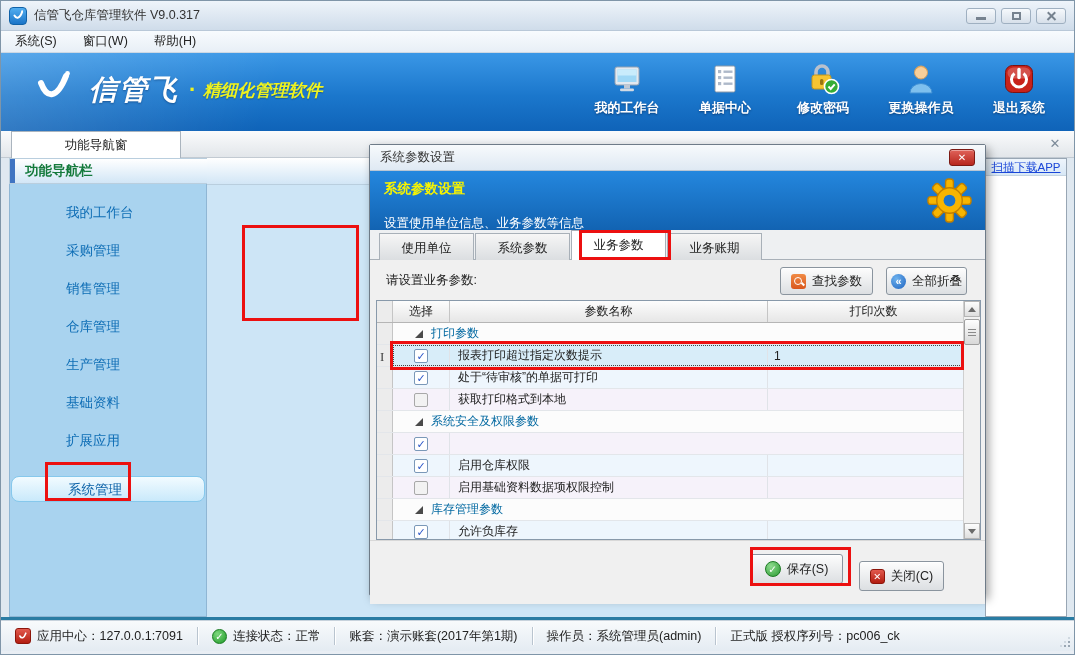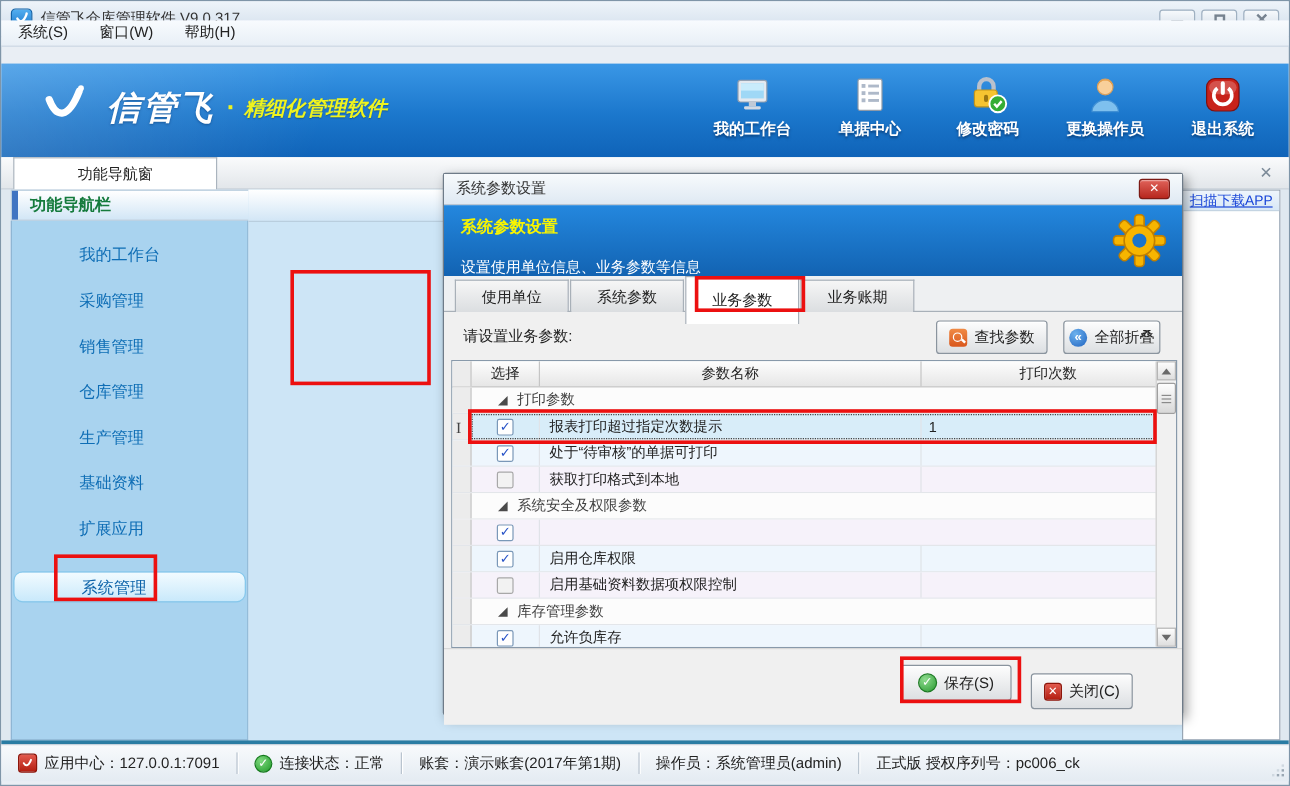--- a/index.html
+++ b/index.html
@@ -17,21 +17,21 @@
   .winbtns { margin-left:auto; display:flex; gap:5px; }
   .wbtn { width:30px; height:16px; border:1px solid #9fb0c1; border-radius:3px;
     background:linear-gradient(#f6f9fc,#d7e0ea); display:flex; align-items:center; justify-content:center; }
   .g-min { width:10px; height:3px; background:#76828f; margin-top:5px; }
   .g-max { width:9px; height:8px; border:2px solid #76828f; }
   .g-x { position:relative; width:11px; height:11px; }
   .g-x::before,.g-x::after{ content:""; position:absolute; left:0; top:4.5px; width:11px; height:2.4px; background:#76828f; }
   .g-x::before{ transform:rotate(45deg);} .g-x::after{ transform:rotate(-45deg);}
 
   
-  .menubar { position:absolute; left:0; top:16px; width:100%; height:22px;
+  .menubar { position:absolute; left:0; top:30px; width:100%; height:22px;
     background:linear-gradient(#f8fbfe,#e8eff6); border-bottom:1px solid #cdd8e4;
     display:flex; align-items:center; gap:26px; padding:0 14px; font-size:12.5px; color:#222; }
   .menu-item{ cursor:default; }
 
   
   .banner { position:absolute; left:0; top:52px; width:100%; height:78px;
     background:linear-gradient(180deg,#3a97e6 0%, #1b77cc 55%, #0f63b8 100%); overflow:hidden; }
   .banner::before { content:""; position:absolute; left:-80px; top:-40px; width:620px; height:200px;
     background:linear-gradient(115deg, rgba(255,255,255,.22) 0%, rgba(255,255,255,0) 55%);
     transform:rotate(-4deg); }
@@ -117,21 +117,21 @@
     background:linear-gradient(#2487de,#1263b2); }
   .dlg-h-title { position:absolute; left:14px; top:9px; font-size:13.5px; font-weight:bold; color:#f8f400; }
   .dlg-h-sub { position:absolute; left:14px; top:44px; font-size:12.5px; color:#fff; }
   .dlg-gear { position:absolute; right:12px; top:6px; }
 
   .dlg-tabs { position:absolute; left:0; top:85px; width:100%; height:30px;
     background:#eef0f2; border-bottom:1px solid #a8b0b8; display:flex; padding-left:9px; }
   .dtab { width:95px; height:29px; margin-top:3px; margin-right:1px; border:1px solid #a8b0b8; border-bottom:none;
     background:linear-gradient(#f6f6f6,#d9dcdf); display:flex; align-items:center; justify-content:center;
     font-size:12.5px; color:#222; cursor:pointer; }
-  .dtab.active { background:#fff; margin-top:0; height:40px; font-weight:normal; position:relative; z-index:2; }
+  .dtab.active { background:#fff; margin-top:0; height:30px; font-weight:normal; position:relative; z-index:2; }
 
   .dlg-toolbar { position:absolute; left:0; top:115px; width:100%; height:40px; background:#f0f0f0; }
   .dlg-prompt { position:absolute; left:16px; top:12px; font-size:12.5px; color:#222; }
   .btn { position:absolute; height:28px; border:1px solid #8a949e; border-radius:3px;
     background:linear-gradient(#fdfdfd,#dcdfe2); display:flex; align-items:center; justify-content:center;
     gap:6px; font-size:12.5px; color:#222; cursor:pointer; box-shadow:inset 0 1px 0 #fff; }
   #btn-find { top:7px; right:112px; width:93px; }
   #btn-collapse { top:7px; right:18px; width:81px; }
   .ic-find { width:15px; height:15px; border-radius:3px; background:linear-gradient(#f08a45,#d9571d); position:relative; }
   .ic-find::before{ content:""; position:absolute; left:3px; top:3px; width:6px; height:6px; border:1.6px solid #fff; border-radius:50%; }
@@ -145,21 +145,21 @@
     border:1px solid #8899aa; overflow:hidden; }
   .grow { display:flex; height:22px; border-bottom:1px solid #e3e6ea; position:relative; }
   .grow.hdr { height:22px; background:linear-gradient(#fdfdfd,#e6e6e6); border-bottom:1px solid #b5b5b5; }
   .cell { height:100%; display:flex; align-items:center; font-size:12px; color:#222; }
   .c-rowhdr { width:16px; background:#ececec; border-right:1px solid #c5c5c5; justify-content:center; }
   .c-sel { width:57px; justify-content:center; border-right:1px solid #e0e3e8; }
   .c-name { width:318px; padding-left:8px; border-right:1px solid #e0e3e8; }
   .c-val { flex:1; padding-left:6px; }
   .grow.hdr .cell { justify-content:center; padding-left:0; border-right:1px solid #c5c5c5; font-weight:normal; }
   .grow.group { background:#fcfcfc; }
-  .group-body { flex:1; display:flex; align-items:center; gap:8px; padding-left:22px; font-size:12px; color:#404040; }
+  .group-body { flex:1; display:flex; align-items:center; gap:8px; padding-left:22px; font-size:12px; color:#0369a1; }
   .tri { width:0; height:0; border-left:8px solid transparent; border-bottom:8px solid #4a4a4a; cursor:pointer; }
   .row-blue { background:#eef6fd; }
   .row-purple { background:#f6f2fa; }
   .grow.selected { background:#d8edf9; }
   .grow.selected::after{ content:""; position:absolute; left:16px; top:0; right:0; bottom:0; border:1px dotted #444; pointer-events:none; }
   .cb { width:14px; height:14px; border:1px solid #7a98b8; background:#fff; border-radius:2px;
     font-size:11px; line-height:12px; text-align:center; color:#2a55c8; font-weight:bold; cursor:pointer; }
   .cb.on::before{ content:"\2713"; }
   .cb.off { background:#f2f2f2; border-color:#a8a8a8; }
   .cursor-artifact { position:absolute; left:3px; top:48px; font-family:"Liberation Serif","DejaVu Serif",serif;

